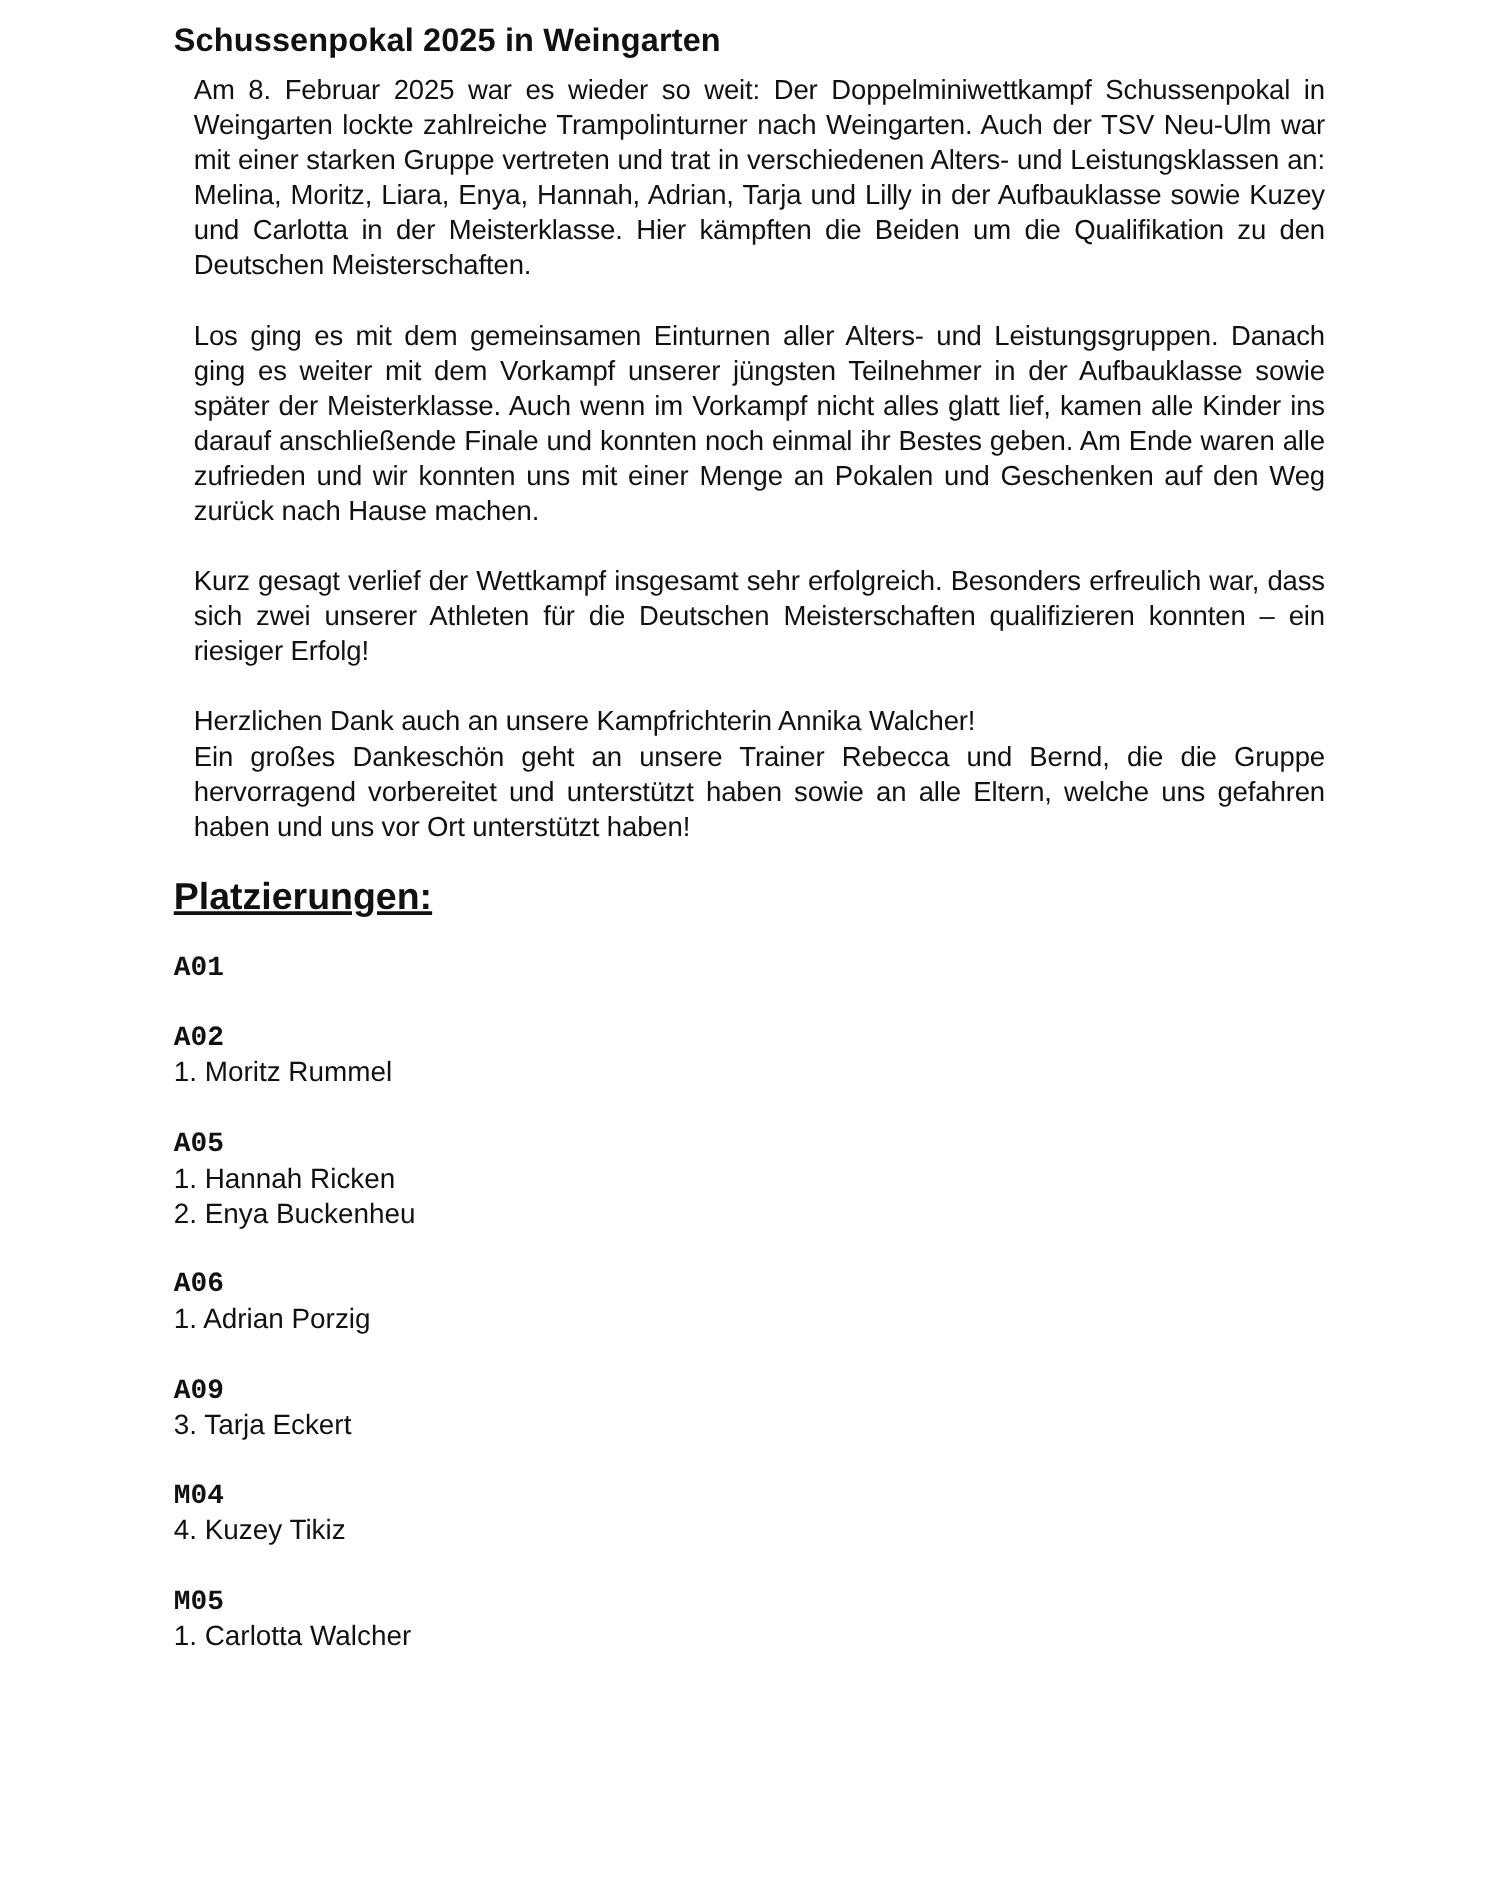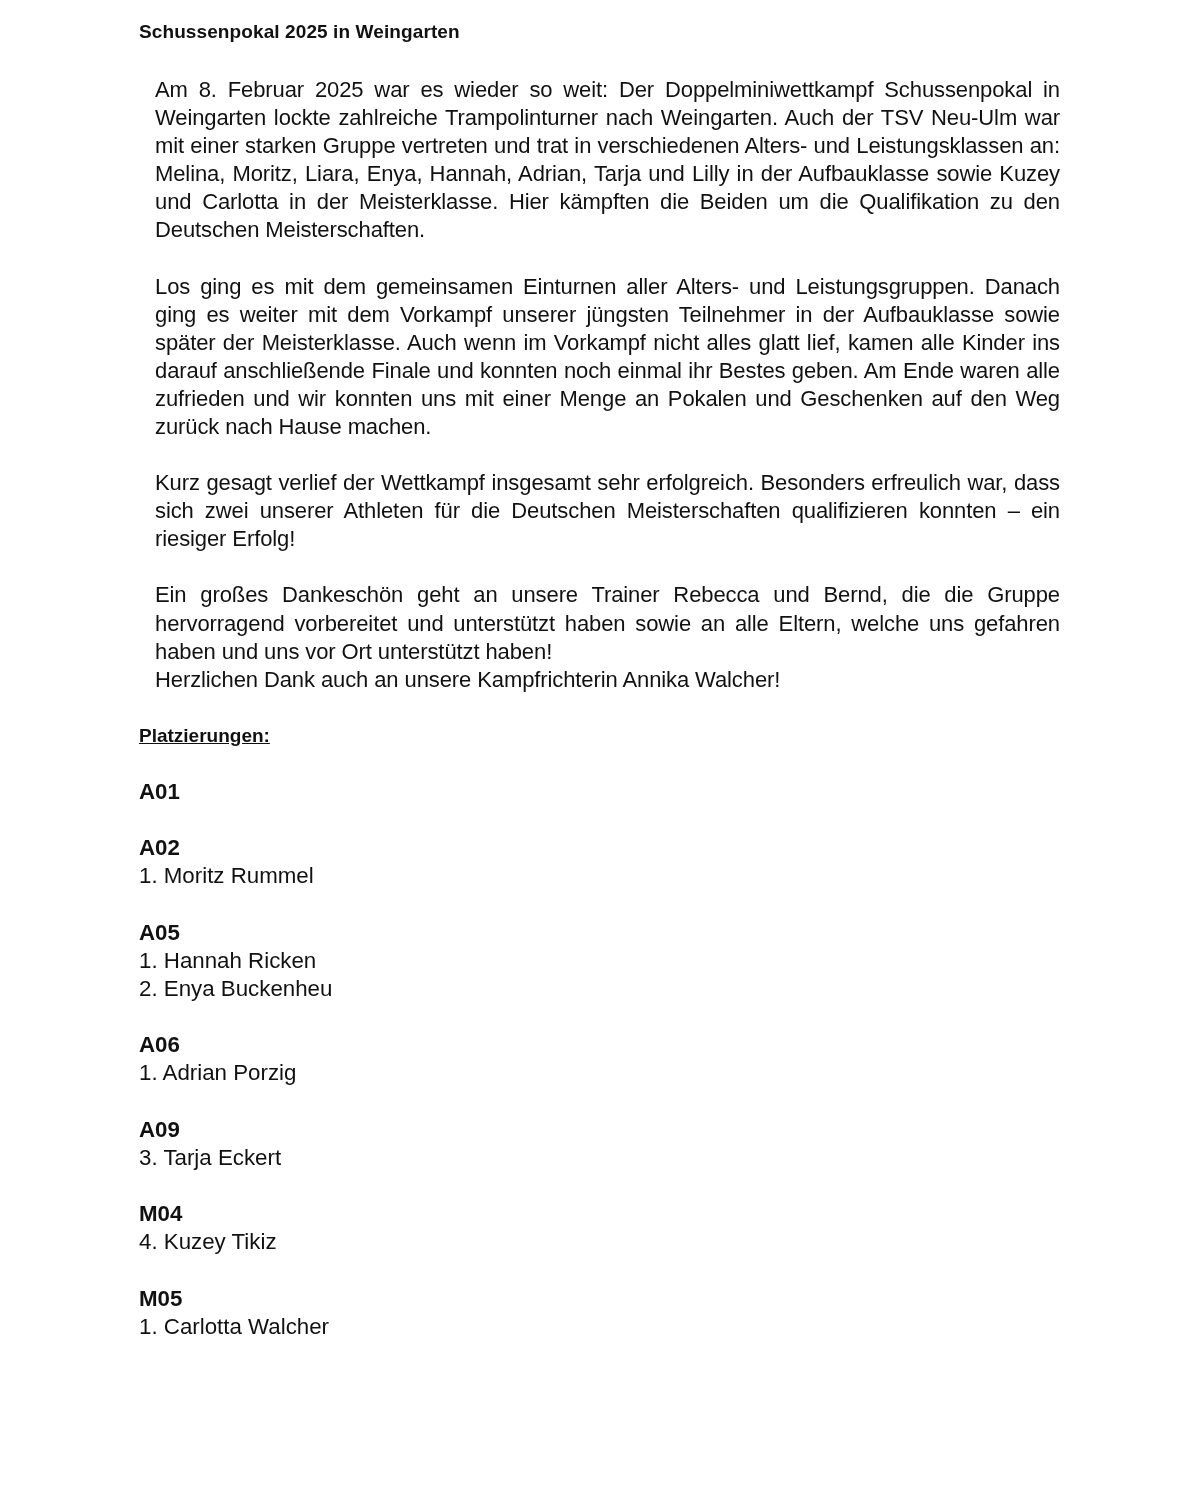--- a/index.html
+++ b/index.html
@@ -12,64 +12,65 @@
       font-family: "Liberation Sans", sans-serif;
     }
     .page {
       position: absolute;
       left: 139px;
       top: 14px;
       width: 921px;
     }
     .title {
       font-weight: bold;
-      font-size: 19px;
+      font-size: 26px;
       line-height: 36px;
-      margin: 0 0 26px 0;
+      margin: 0 0 8px 0;
       letter-spacing: 0.1px;
     }
     .para {
       font-size: 22px;
       line-height: 28.1px;
       text-align: justify;
       margin: 0 0 28px 16px;
       letter-spacing: -0.1px;
     }
     .para .line { display: block; }
     .section-head {
       font-weight: bold;
-      font-size: 19px;
+      font-size: 30px;
       line-height: 28px;
       text-decoration: underline;
       margin: 0 0 28px 0;
     }
     .group { margin: 0 0 28.5px 0; }
     .class-code {
       font-weight: bold;
       font-size: 22.3px;
       line-height: 28px;
+      font-family: Liberation Mono, monospace;
     }
     .result {
       font-size: 22.3px;
       line-height: 28px;
     }
   </style>
 </head>
 <body>
 
 <div class="page">
   <h1 class="title">Schussenpokal 2025 in Weingarten</h1>
 
   <p class="para">Am 8. Februar 2025 war es wieder so weit: Der Doppelminiwettkampf Schussenpokal in Weingarten lockte zahlreiche Trampolinturner nach Weingarten. Auch der TSV Neu-Ulm war mit einer starken Gruppe vertreten und trat in verschiedenen Alters- und Leistungsklassen an: Melina, Moritz, Liara, Enya, Hannah, Adrian, Tarja und Lilly in der Aufbauklasse sowie Kuzey und Carlotta in der Meisterklasse. Hier kämpften die Beiden um die Qualifikation zu den Deutschen Meisterschaften.</p>
   <p class="para">Los ging es mit dem gemeinsamen Einturnen aller Alters- und Leistungsgruppen. Danach ging es weiter mit dem Vorkampf unserer jüngsten Teilnehmer in der Aufbauklasse sowie später der Meisterklasse. Auch wenn im Vorkampf nicht alles glatt lief, kamen alle Kinder ins darauf anschließende Finale und konnten noch einmal ihr Bestes geben. Am Ende waren alle zufrieden und wir konnten uns mit einer Menge an Pokalen und Geschenken auf den Weg zurück nach Hause machen.</p>
   <p class="para">Kurz gesagt verlief der Wettkampf insgesamt sehr erfolgreich. Besonders erfreulich war, dass sich zwei unserer Athleten für die Deutschen Meisterschaften qualifizieren konnten – ein riesiger Erfolg!</p>
 
   <div class="para">
+    <span class="line" style="text-align:left;">Herzlichen Dank auch an unsere Kampfrichterin Annika Walcher!</span>
     <span class="line">Ein großes Dankeschön geht an unsere Trainer Rebecca und Bernd, die die Gruppe hervorragend vorbereitet und unterstützt haben sowie an alle Eltern, welche uns gefahren haben und uns vor Ort unterstützt haben!</span>
-    <span class="line" style="text-align:left;">Herzlichen Dank auch an unsere Kampfrichterin Annika Walcher!</span>
   </div>
 
   <div class="section-head">Platzierungen:</div>
 
   <div class="group">
     <div class="class-code">A01</div>
   </div>
 
   <div class="group">
     <div class="class-code">A02</div>

